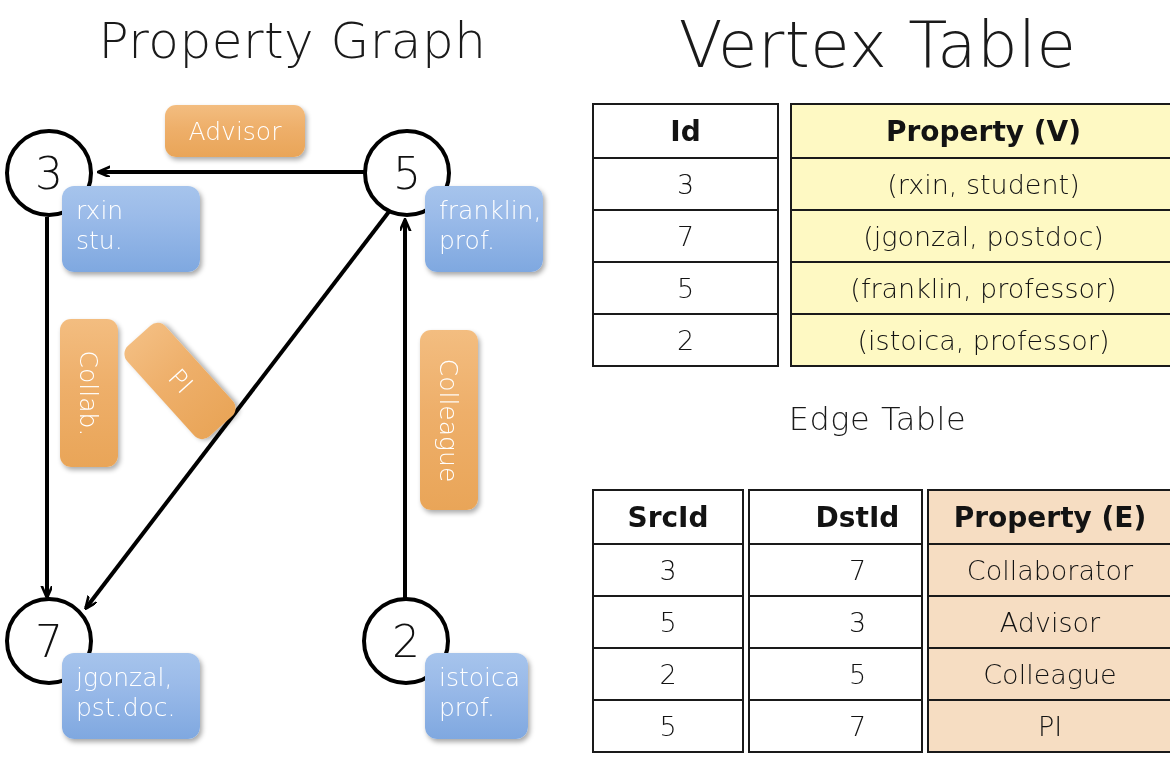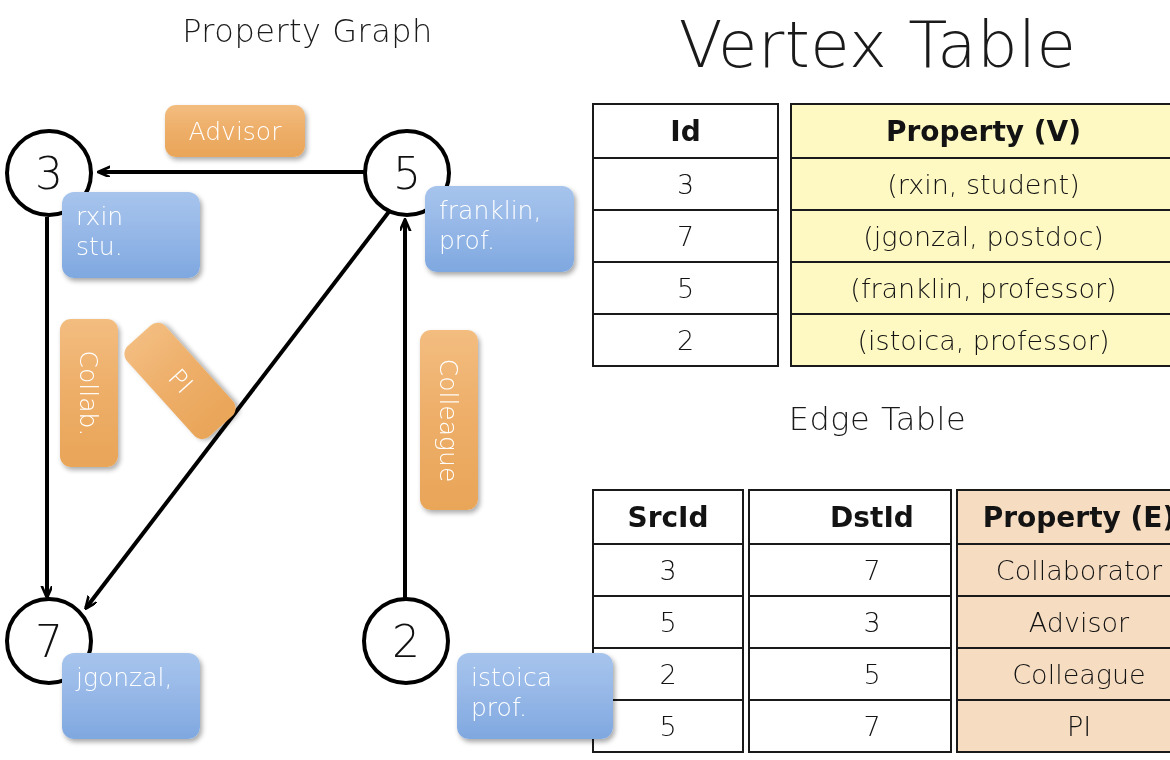--- a/index.html
+++ b/index.html
@@ -12,21 +12,21 @@
 
   
   .bigtitle{
     position:absolute;
     font-family:"DejaVu Sans", sans-serif;
     font-weight:300;
     color:#1a1a1a;
     white-space:nowrap;
     letter-spacing:.5px;
   }
-  #title-property-graph{ left:0; top:12px; width:585px; text-align:center; font-size:32px;padding-left:15px; }
+  #title-property-graph{ left:0; top:12px; width:585px; text-align:center; font-size:50px; }
   #title-vertex-table{ left:585px; top:8px; width:585px; text-align:center; font-size:64px; }
   #title-edge-table{ left:585px; top:400px; width:585px; text-align:center; font-size:32px; }
 
   
   #graph-panel{position:absolute;left:0;top:0;width:585px;height:760px;}
   #graph-svg{position:absolute;left:0;top:0;width:585px;height:760px;}
 
   .node-circle{
     position:absolute;
     border:4px solid #000;
@@ -100,21 +100,21 @@
   
   #vertex-table{left:592px;top:103px;gap:7px;}
   #vertex-table .c-id{width:187px;}
   #vertex-table .c-prop{width:387px;}
   #vertex-table .cell{height:54px;}
   #vertex-table .cell.hdrh{height:56px;}
 
   
   #edge-table{left:592px;top:489px;}
   #edge-table .c-src{width:152px;}
-  #edge-table .c-dst{width:204px;padding-left:44px;}
+  #edge-table .c-dst{width:175px;padding-left:44px;}
   #edge-table .c-prop{width:246px;}
   #edge-table .cell{height:54px;}
   #edge-table .cell.hdrh{height:56px;}
 </style>
 </head>
 <body>
 
 <div id="root">
 
   <div class="bigtitle" id="title-property-graph">Property Graph</div>
@@ -145,32 +145,33 @@
     <div class="node-circle" style="left:363px;top:129px;width:88px;height:88px;">
       <span>5</span>
     </div>
     <div class="node-circle" style="left:5px;top:597px;width:88px;height:88px;">
       <span>7</span>
     </div>
     <div class="node-circle" style="left:362px;top:597px;width:88px;height:88px;">
       <span>2</span>
     </div>
 
-    <div class="prop-box" style="left:62px;top:186px;width:138px;height:86px;margin-top:6px;">
+    <div class="prop-box" style="left:62px;top:186px;width:138px;height:86px;">
       <div>rxin</div>
       <div>stu.</div>
     </div>
-    <div class="prop-box" style="left:425px;top:186px;width:149px;height:86px;">
+    <div class="prop-box" style="left:425px;top:186px;width:118px;height:86px;">
       <div>franklin,</div>
       <div>prof.</div>
     </div>
     <div class="prop-box" style="left:62px;top:653px;width:138px;height:86px;">
       <div>jgonzal,</div>
-    </div>
-    <div class="prop-box" style="left:425px;top:653px;width:156px;height:86px;margin-left:32px;">
+      <div>pst.doc.</div>
+    </div>
+    <div class="prop-box" style="left:425px;top:653px;width:103px;height:86px;">
       <div>istoica</div>
       <div>prof.</div>
     </div>
 
     <div class="edge-label" style="left:165px;top:105px;width:140px;height:52px;">
       <span>Advisor</span>
     </div>
 
     <div class="edge-label vert-text" style="left:60px;top:319px;width:58px;height:148px;">
       <span>Collab.</span>

